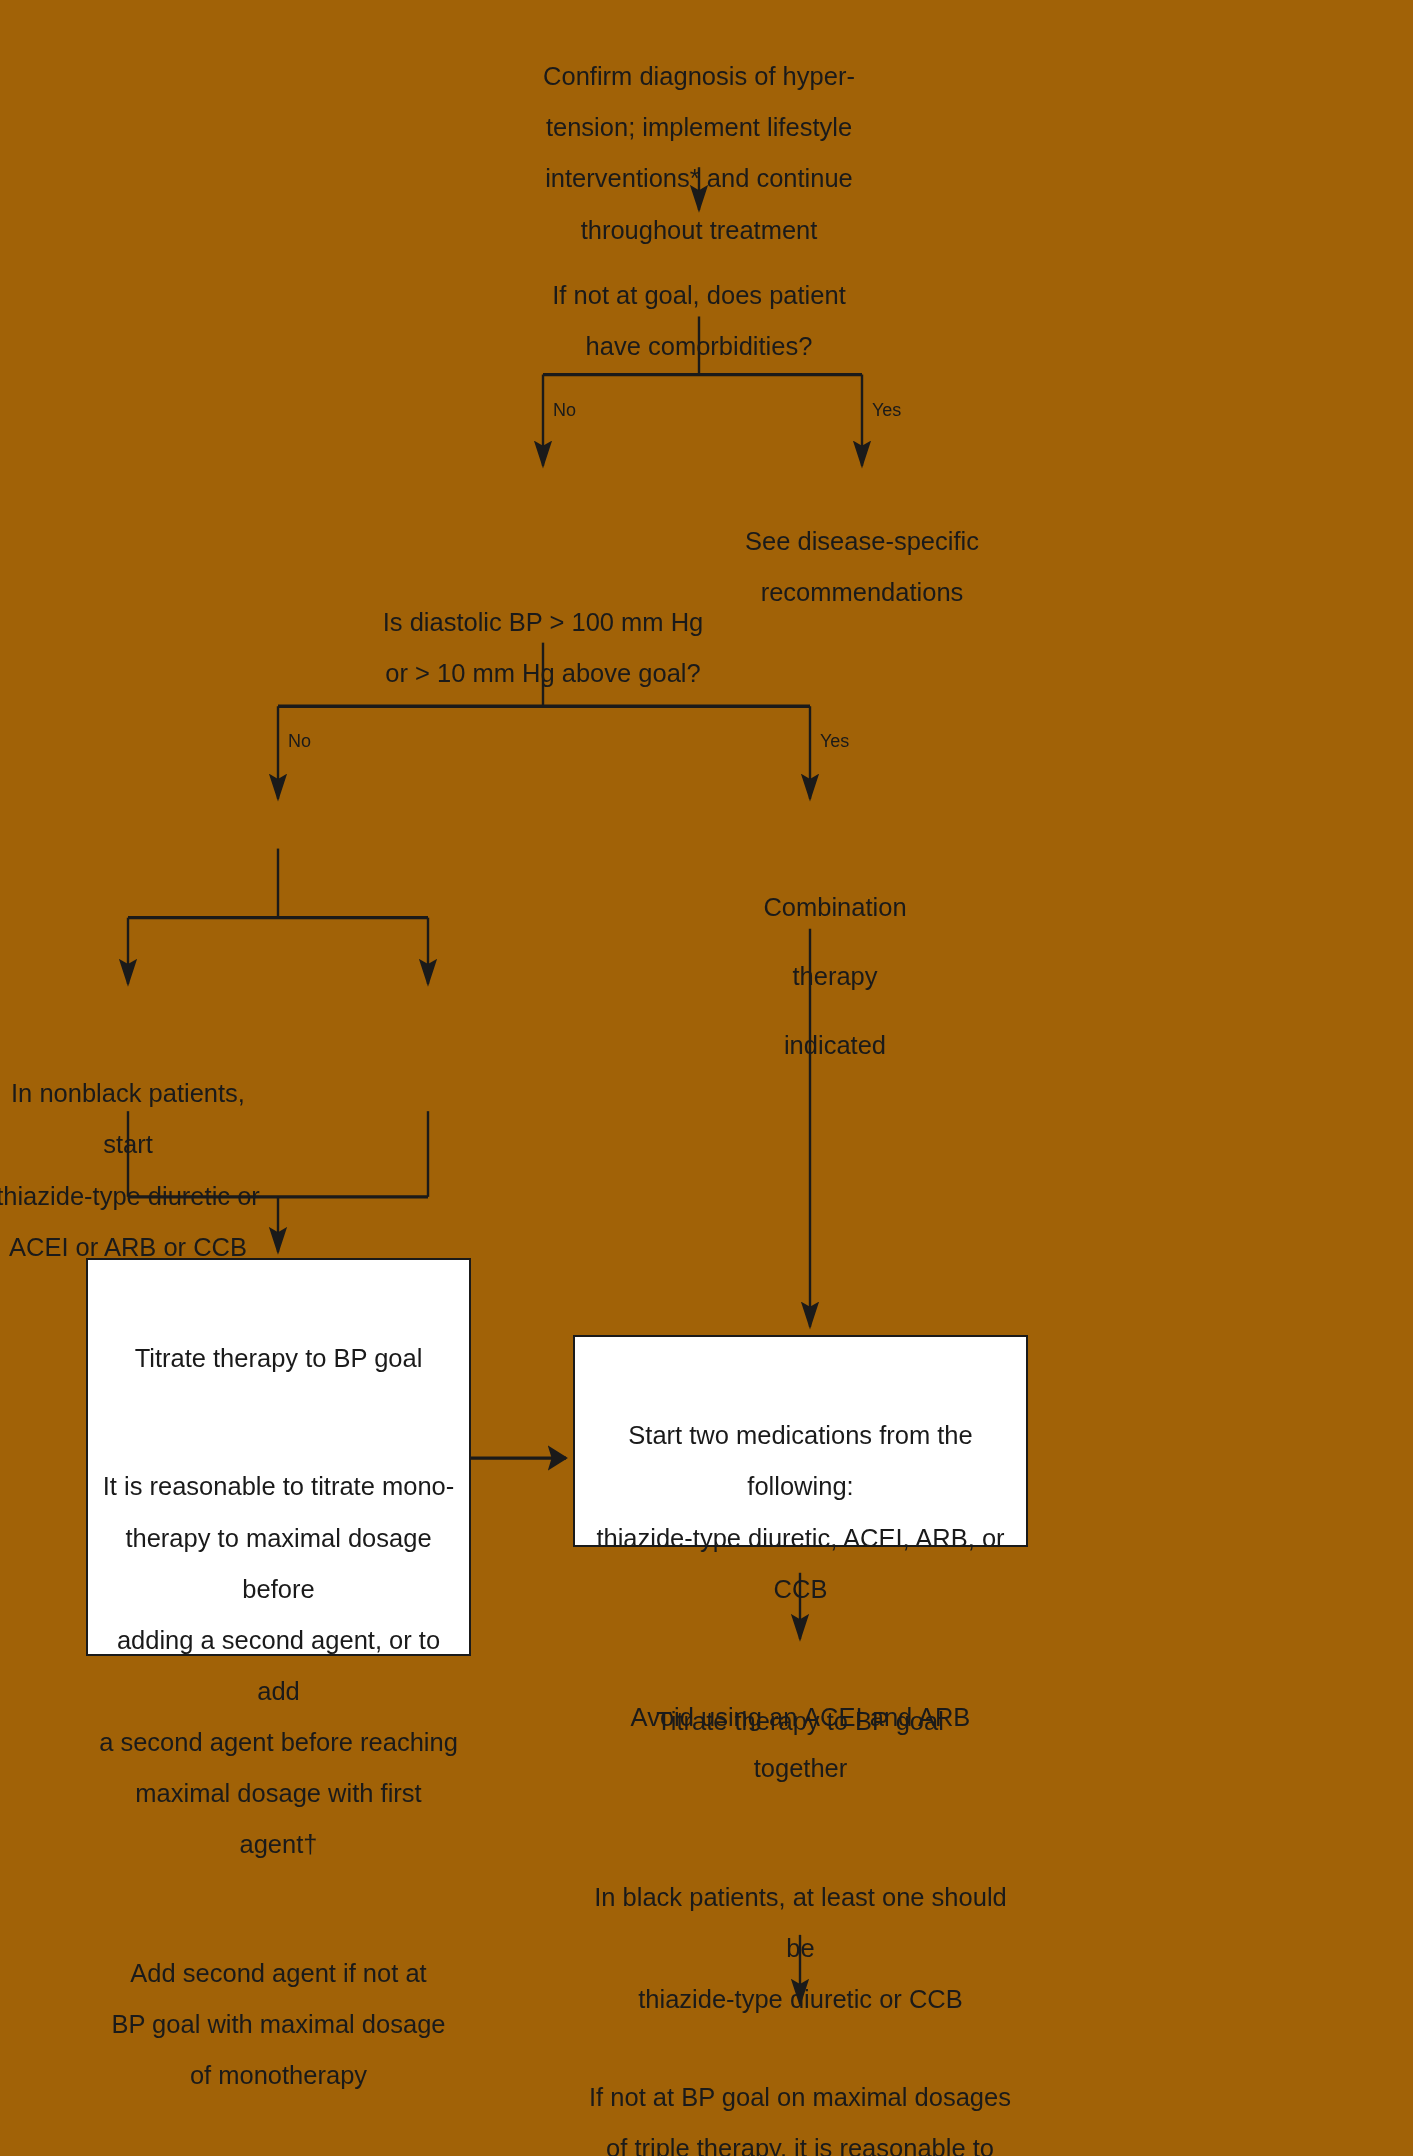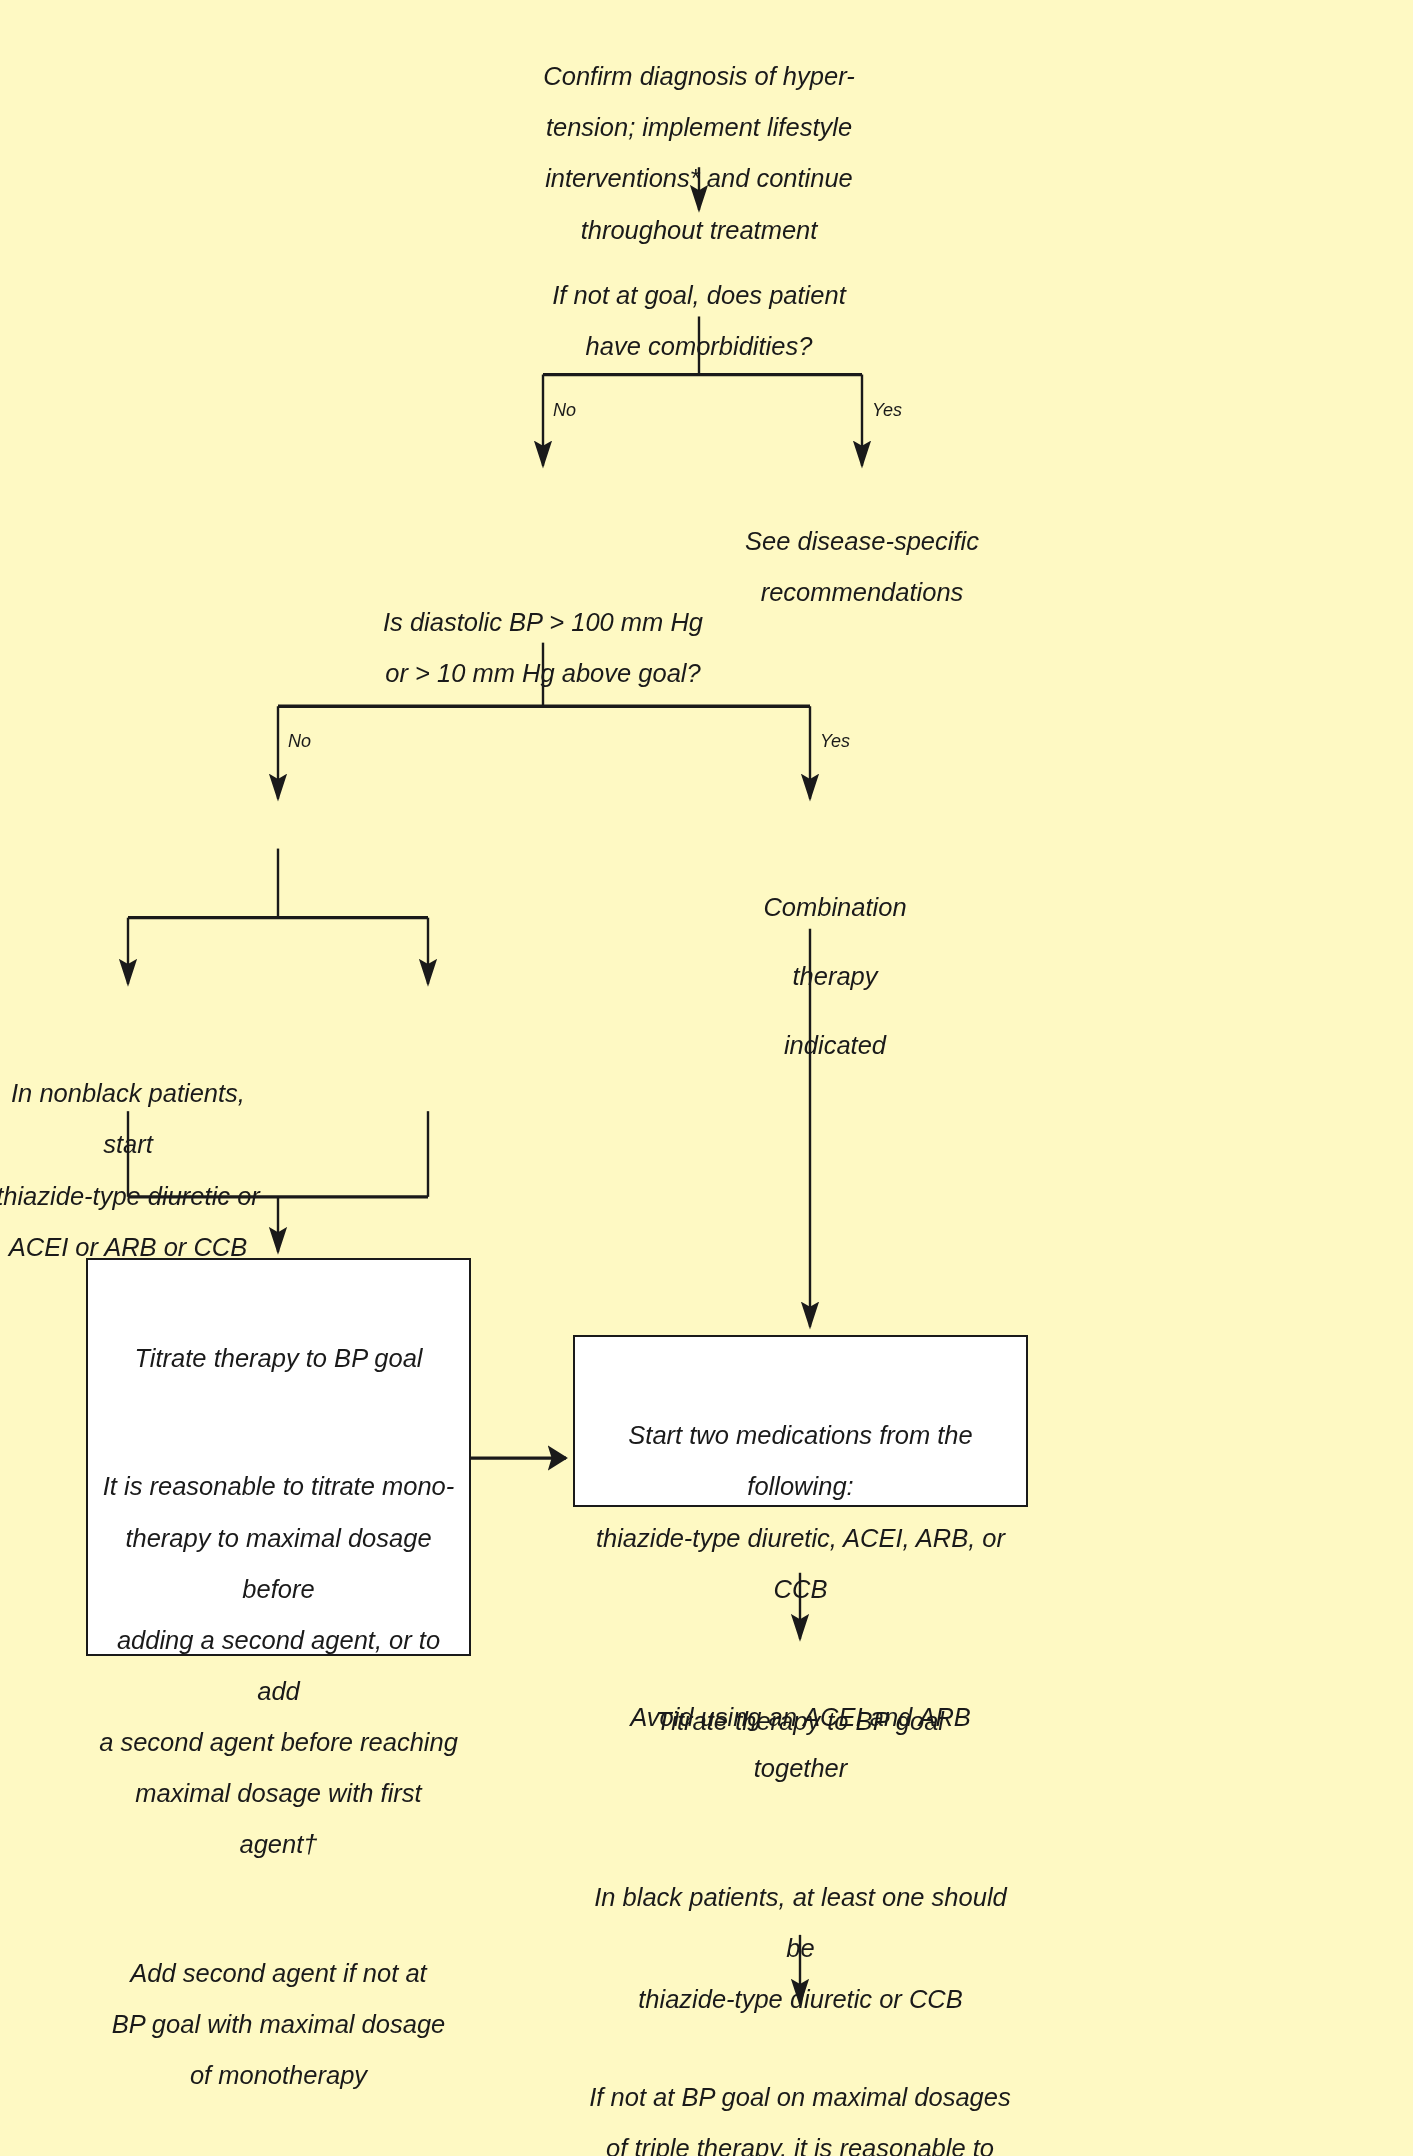--- a/index.html
+++ b/index.html
@@ -7,23 +7,22 @@
     padding: 0;
     background: #ffffff;
   }
   body {
     font-family: "Liberation Sans", sans-serif;
   }
   #chart-root {
     position: relative;
     width: 1413px;
     height: 2156px;
-    background: #fef9c3;
+    background: #a16207;
     overflow: hidden;
-    font-style: italic;
   }
   #flow-svg {
     position: absolute;
     top: 0;
     left: 0;
     width: 1413px;
     height: 2156px;
   }
   .node {
     position: absolute;
@@ -149,21 +148,21 @@
     <div class="para" style="margin-top: 26.259px;">It is reasonable to titrate mono-
 therapy to maximal dosage before
 adding a second agent, or to add
 a second agent before reaching
 maximal dosage with first agent†</div>
     <div class="para" style="margin-top: 26.259px;">Add second agent if not at
 BP goal with maximal dosage
 of monotherapy</div>
   </div>
 
-  <div class="node node-boxed" style="left: 573px; top: 1335.06px; width: 455px; height: 172px; padding: 22.1128px 6px 0px; line-height: 51.1359px;">
+  <div class="node node-boxed" style="left: 573px; top: 1335.06px; width: 455px; height: 212px; padding: 22.1128px 6px 0px; line-height: 51.1359px;">
     <div class="para">Start two medications from the following:
 thiazide-type diuretic, ACEI, ARB, or CCB</div>
     <div class="para" style="margin-top: 26.259px; text-align: center;">Avoid using an ACEI and ARB together</div>
     <div class="para" style="margin-top: 26.259px;">In black patients, at least one should be
 thiazide-type diuretic or CCB</div>
   </div>
 
   <div class="node" style="left: 570px; top: 1644.64px; width: 460px; line-height: 51.1359px;">
     <div class="para">Titrate therapy to BP goal</div>
     

